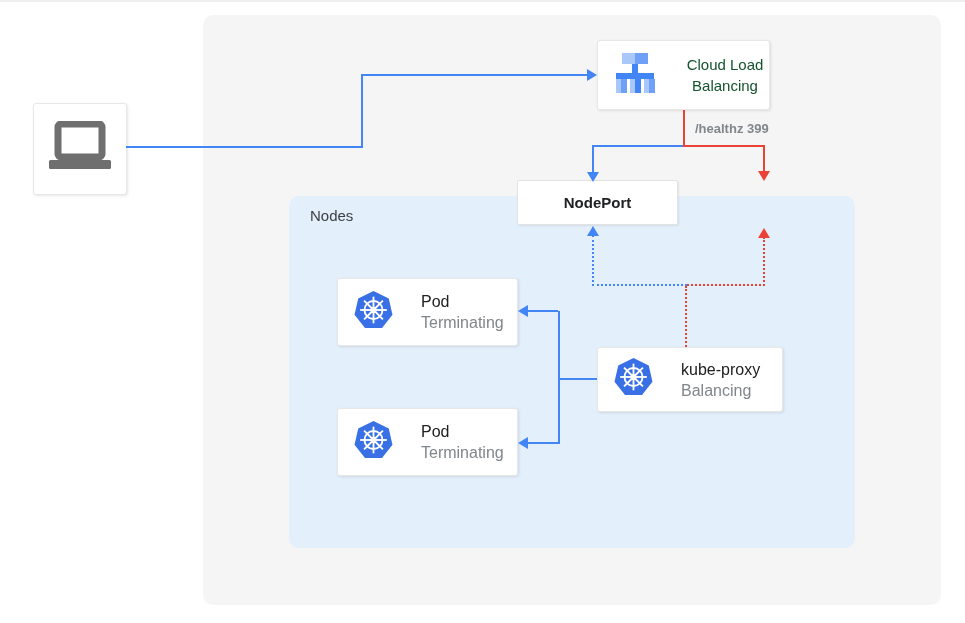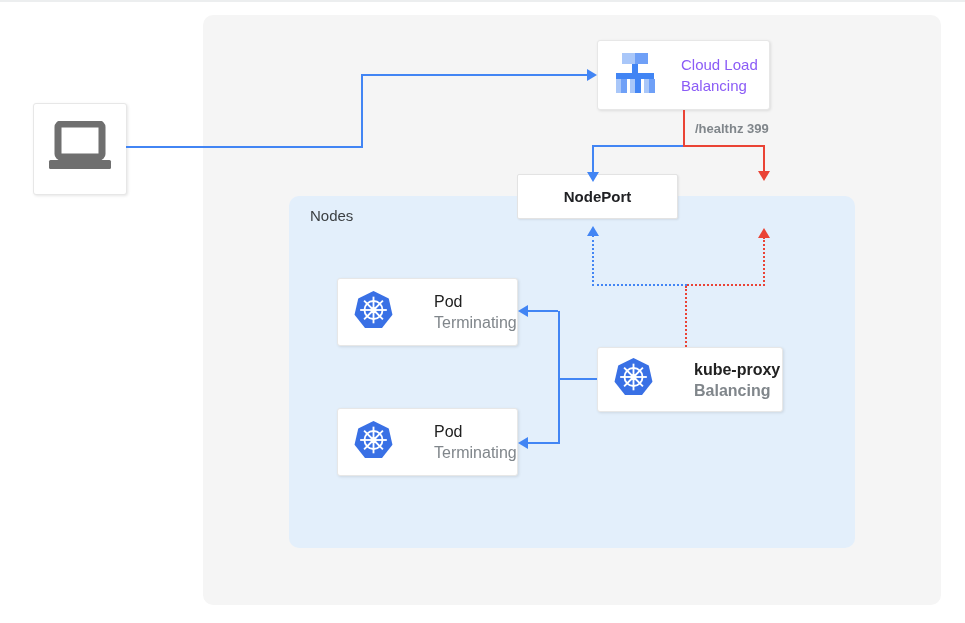--- a/index.html
+++ b/index.html
@@ -7,34 +7,34 @@
   #stage{position:relative;width:965px;height:623px;background:#ffffff;overflow:hidden;}
   .top-hairline{position:absolute;left:0;top:0;width:965px;height:2px;background:#eceeef;}
   .panel{position:absolute;left:203px;top:15px;width:738px;height:590px;background:#f5f5f5;border-radius:10px;}
   .nodes-container{position:absolute;left:289px;top:196px;width:566px;height:352px;background:#e3effb;border-radius:10px;}
   .nodes-label{position:absolute;left:310px;top:207px;font-size:15px;color:#3c4043;}
 
   .card{position:absolute;background:#ffffff;border:1px solid #e7e7e7;border-radius:3px;
         box-shadow:1px 1px 3px rgba(0,0,0,0.10);box-sizing:border-box;display:flex;align-items:center;}
   .laptop-box{left:33px;top:103px;width:94px;height:92px;justify-content:center;}
   .clb-box{left:597px;top:40px;width:173px;height:70px;padding-left:13px;}
-  .clb-text{margin-left:22px;width:96px;font-size:15px;line-height:21px;color:#8b5cf6;}
+  .clb-text{margin-left:22px;width:96px;font-size:15px;line-height:21px;color:#14532d;text-align:center;}
   .port-box{position:absolute;background:#fff;border:1px solid #e3e3e3;border-radius:2px;
         box-shadow:1px 1px 2px rgba(0,0,0,0.08);box-sizing:border-box;
         display:flex;align-items:center;justify-content:center;text-align:center;
         font-weight:bold;font-size:15px;color:#202124;}
-  .nodeport-box{left:517px;top:174px;width:161px;height:45px;}
+  .nodeport-box{left:517px;top:180px;width:161px;height:45px;}
   .healthcheck-box{left:689px;top:181px;width:151px;height:46px;line-height:19px;}
   .healthcheck-box .wrap{width:112px;}
-  .k8s-card .txt{margin-left:40px;}
+  .k8s-card .txt{margin-left:27px;}
   .k8s-card .title{font-size:16px;color:#212121;line-height:22px;}
   .k8s-card .subtitle{font-size:16px;color:#80868b;line-height:20px;}
   .pod1{left:337px;top:278px;width:181px;height:68px;padding-left:15px;}
   .pod2{left:337px;top:408px;width:181px;height:68px;padding-left:15px;}
-  .kubeproxy-box{left:597px;top:347px;width:186px;height:65px;padding-left:15px;font-weight:bold;}
+  .kubeproxy-box{left:597px;top:347px;width:186px;height:65px;padding-left:15px;}
 
   .healthz{position:absolute;left:695px;top:121px;font-size:13px;font-weight:bold;color:#80868b;}
 
   .seg{position:absolute;}
   .h{height:2px;} .v{width:2px;}
   .blue{background:#4285f4;} .red{background:#ea4335;}
   .dh{height:0;border-top:2px dotted;}
   .dv{width:0;border-left:2px dotted;}
   .dblue{border-color:#4285f4;} .dred{border-color:#ea4335;}
   .arr{position:absolute;width:0;height:0;}

